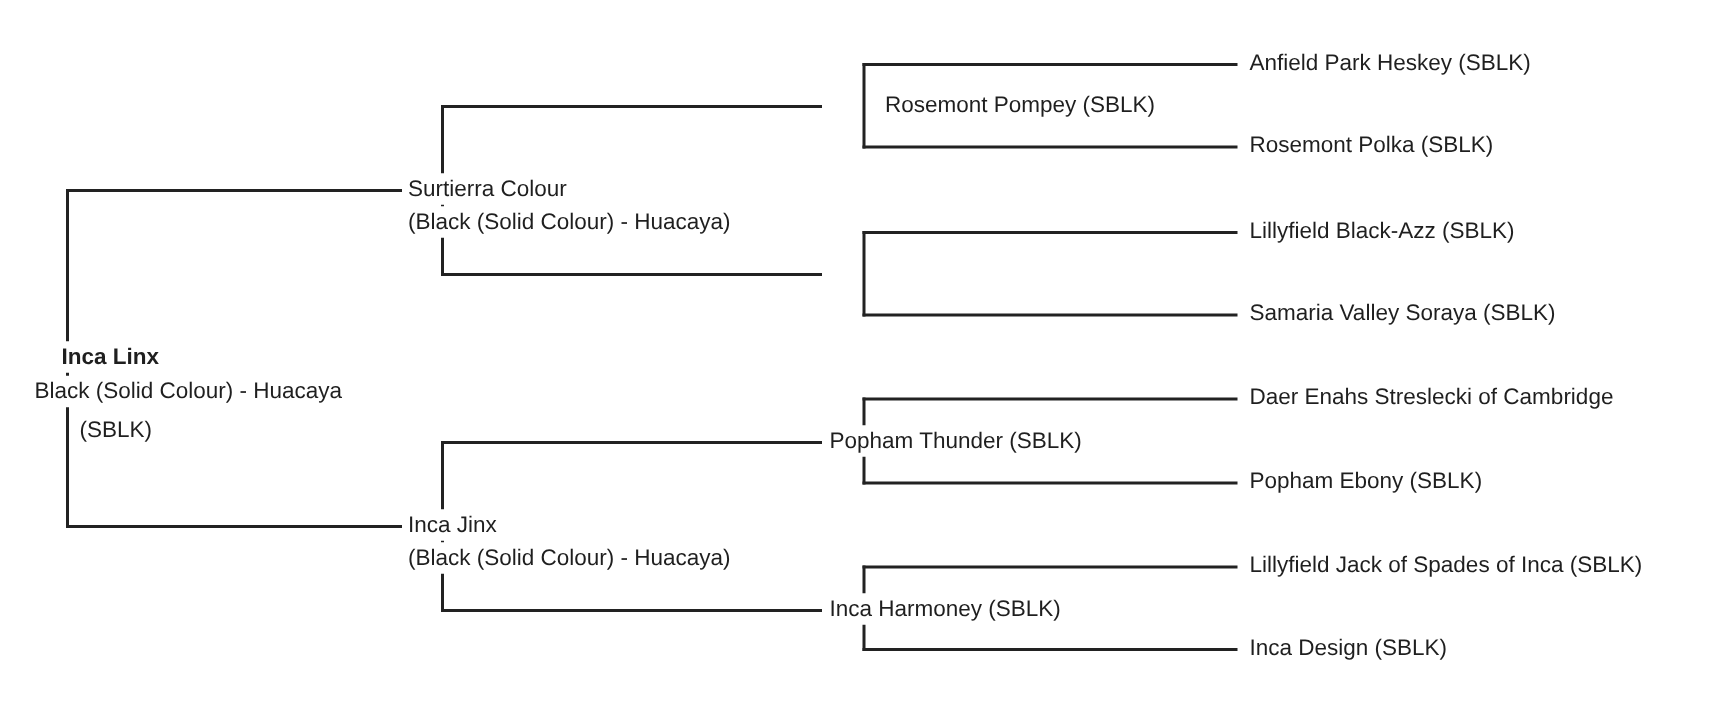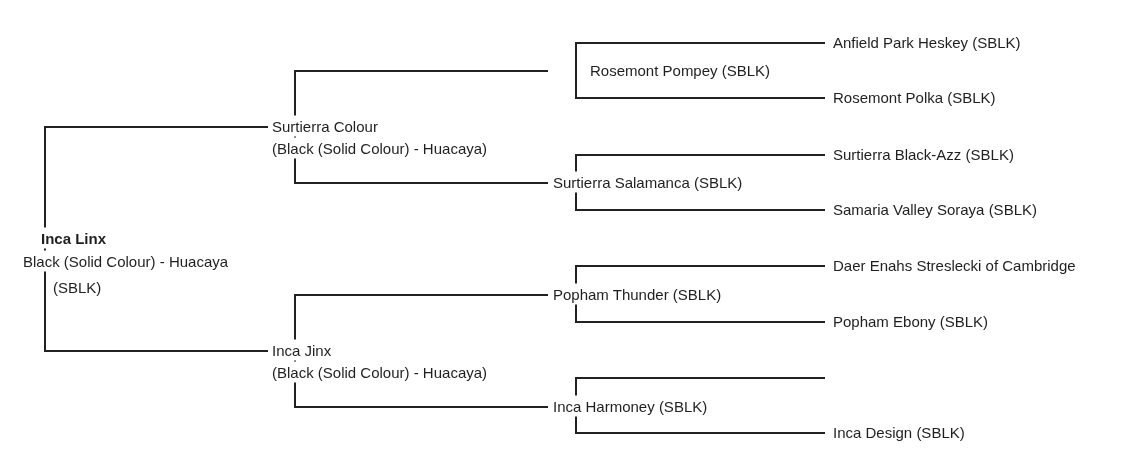--- a/index.html
+++ b/index.html
@@ -67,25 +67,25 @@
   <span class="node" style="left:20px;top:261px;">Black (Solid Colour) - Huacaya</span>
   <span class="node" style="left:50px;top:287px;">(SBLK)</span>
 
   <span class="node" style="left:269px;top:126px;">Surtierra Colour</span>
   <span class="node" style="left:269px;top:148px;">(Black (Solid Colour) - Huacaya)</span>
 
   <span class="node" style="left:269px;top:350px;">Inca Jinx</span>
   <span class="node" style="left:269px;top:372px;">(Black (Solid Colour) - Huacaya)</span>
 
   <span class="node" style="left:550px;top:70px;margin-left:37px;">Rosemont Pompey (SBLK)</span>
-  <span class="node" style="left:550px;top:182px;">Surtierra Salamanca (SBLK)</span>
   <span class="node" style="left:550px;top:294px;">Popham Thunder (SBLK)</span>
   <span class="node" style="left:550px;top:406px;">Inca Harmoney (SBLK)</span>
 
   <span class="node indent3" style="left:828px;top:42px;">Anfield Park Heskey (SBLK)</span>
   <span class="node indent3" style="left:828px;top:97px;">Rosemont Polka (SBLK)</span>
-  <span class="node indent3" style="left:828px;top:154px;">Surtierra Black-Azz (SBLK)</span>
+  <span class="node indent3" style="left:828px;top:154px;">Lillyfield Black-Azz (SBLK)</span>
   <span class="node indent3" style="left:828px;top:209px;">Samaria Valley Soraya (SBLK)</span>
   <span class="node indent3" style="left:828px;top:265px;">Daer Enahs Streslecki of Cambridge</span>
   <span class="node indent3" style="left:828px;top:321px;">Popham Ebony (SBLK)</span>
+  <span class="node indent3" style="left:828px;top:377px;">Lillyfield Jack of Spades of Inca (SBLK)</span>
   <span class="node indent3" style="left:828px;top:432px;">Inca Design (SBLK)</span>
 
 </div>
 
 </body></html>

